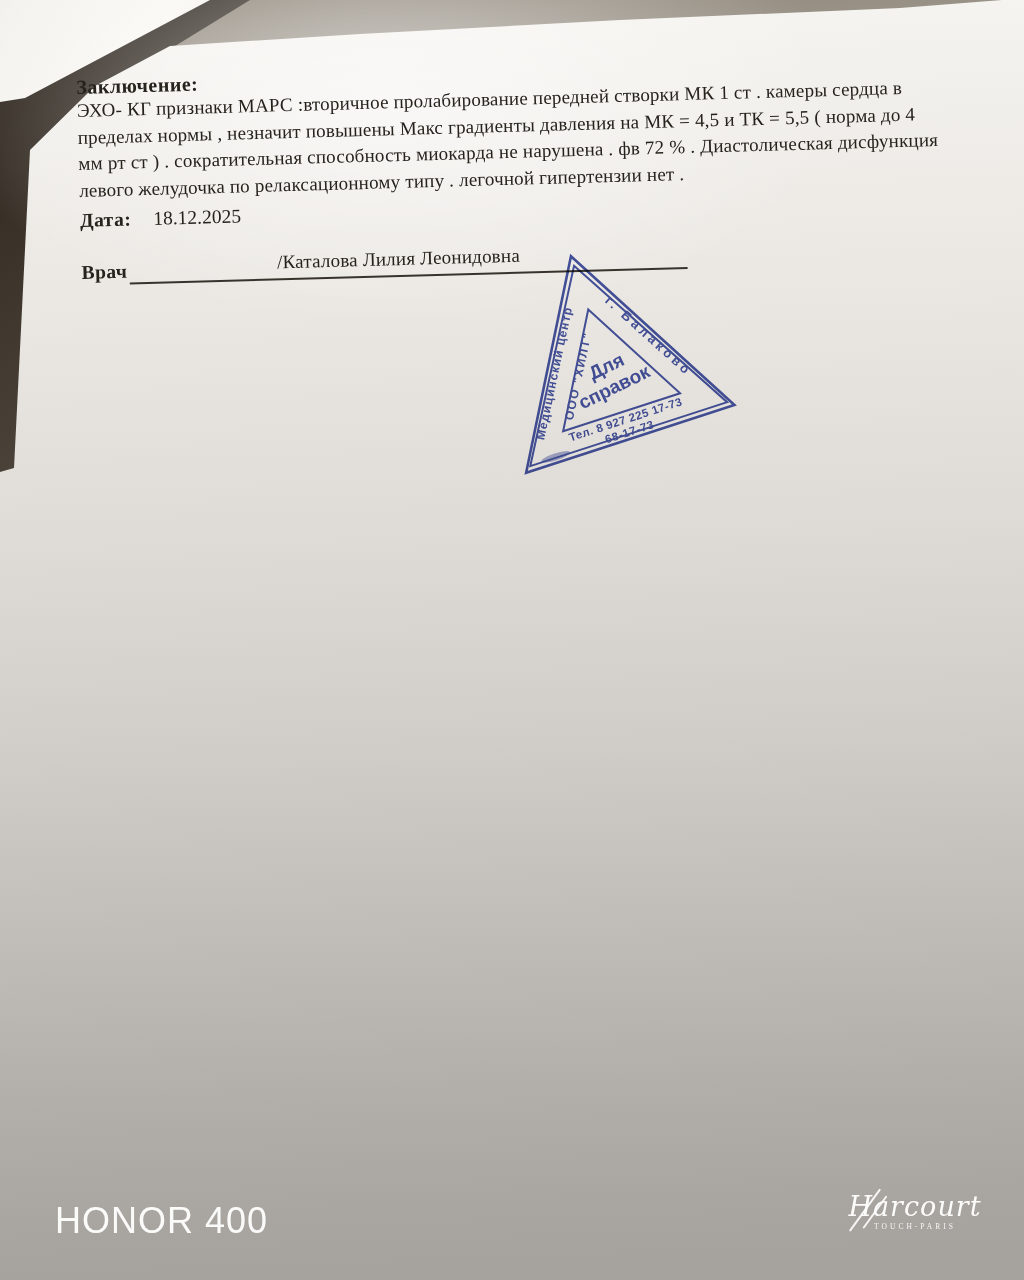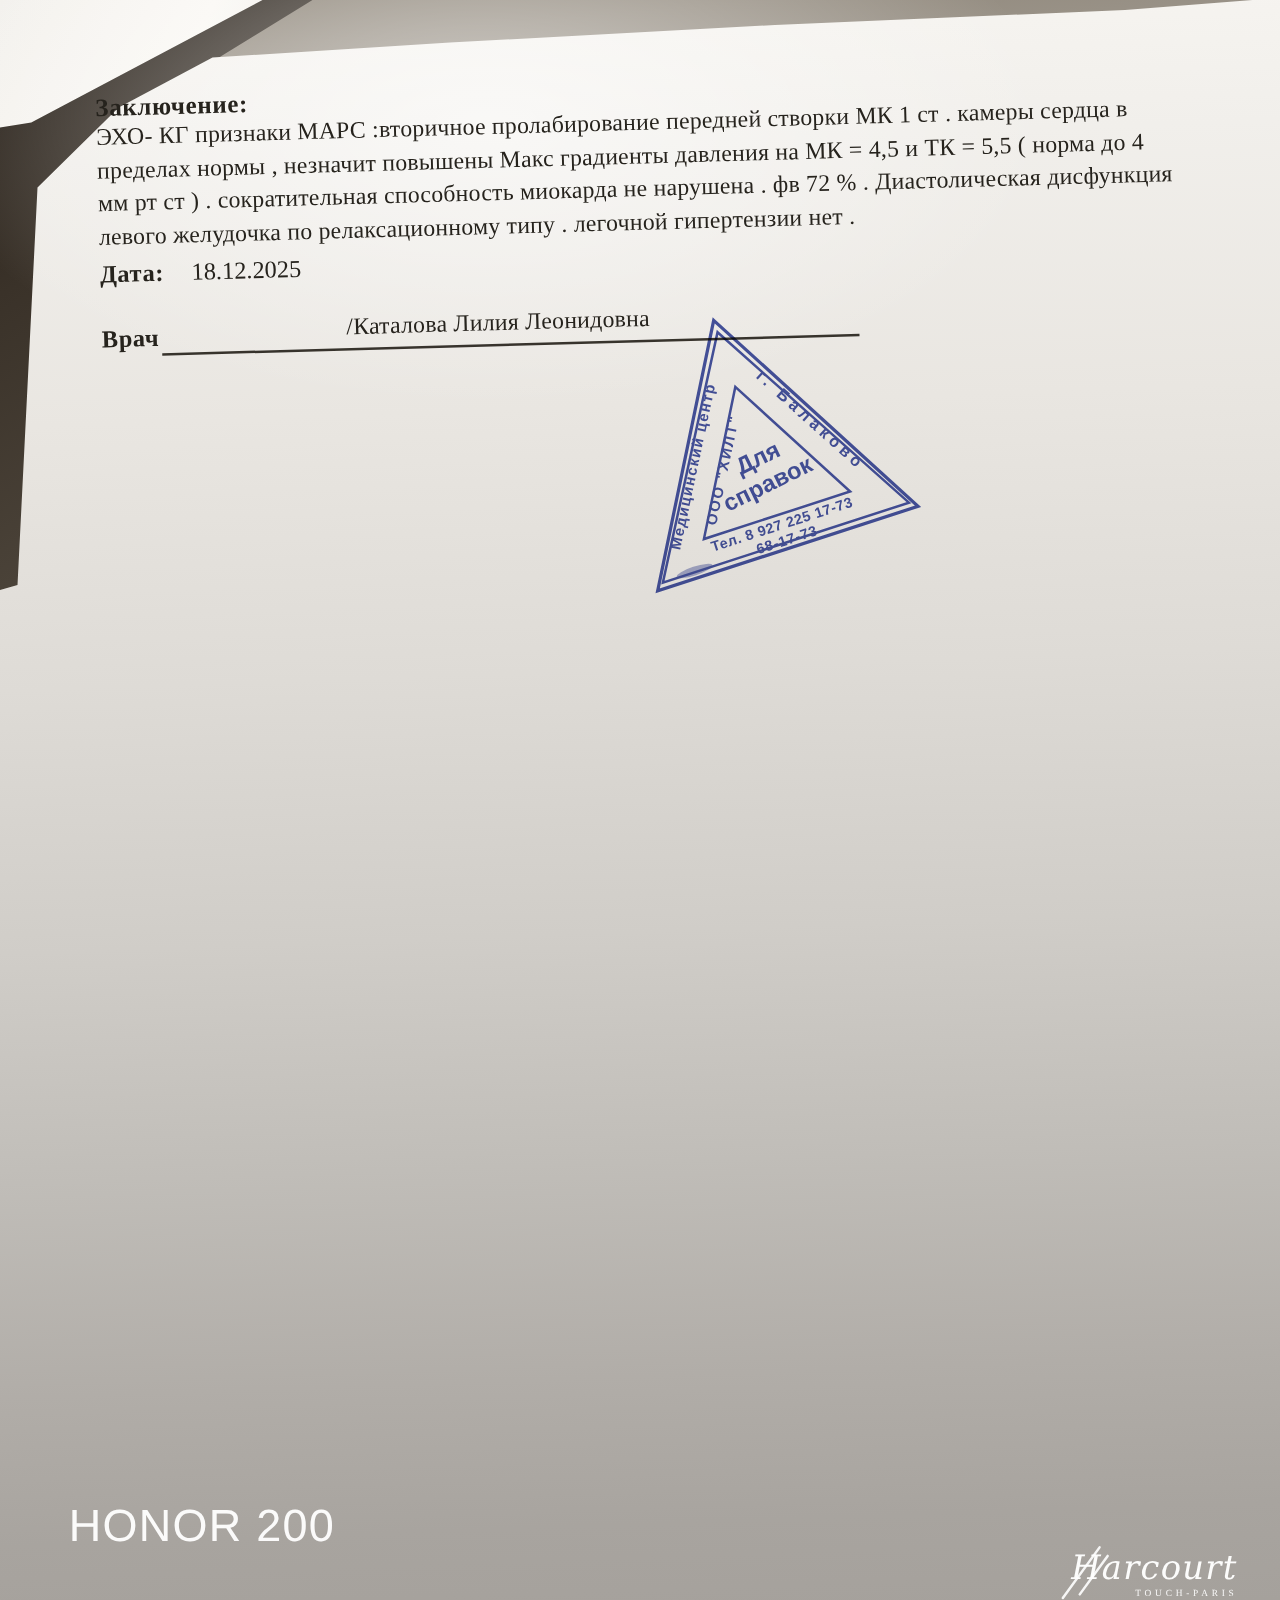--- a/index.html
+++ b/index.html
@@ -58,21 +58,21 @@
   }
   .stamp text{font-family:"Liberation Sans", sans-serif;font-weight:bold;}
 
   
   .device-mark{
     left:55px;top:1200px;color:rgba(255,255,255,.95);
     font-family:"Liberation Sans", sans-serif;font-weight:400;
     font-size:36px;letter-spacing:1px;
   }
   .brand-mark{
-    left:840px;top:1192px;width:150px;text-align:right;color:#fcfcfb;margin-top:48px;
+    left:840px;top:1192px;width:150px;text-align:center;color:#fcfcfb;
   }
   .brand-name{
     font-family:"DejaVu Serif", serif;font-style:italic;font-size:27px;
     letter-spacing:1px;line-height:30px;
   }
   .brand-sub{
     font-family:Liberation Serif, serif;font-size:7.5px;
     letter-spacing:3px;margin-top:0;color:rgba(255,255,255,.92);
   }
   .logo-stroke{
@@ -119,20 +119,20 @@
     <text transform="translate(102,138) rotate(-60)" text-anchor="middle" font-size="12" letter-spacing="1.5">ООО "ХИЛТ"</text>
     <text transform="translate(174,122) rotate(60)" text-anchor="middle" font-size="13" letter-spacing="3.5">г. Балаково</text>
     <text transform="translate(129,142) rotate(-8)" text-anchor="middle" font-size="19">Для</text>
     <text transform="translate(130,164) rotate(-8)" text-anchor="middle" font-size="19">справок</text>
     <text transform="translate(130,196)" text-anchor="middle" font-size="11.5" letter-spacing=".4">Тел. 8 927 225 17-73</text>
     <text transform="translate(130,209)" text-anchor="middle" font-size="11.5" letter-spacing=".6">68-17-73</text>
     <ellipse cx="52" cy="206" rx="15" ry="3.5" opacity="0.45"></ellipse>
   </g>
 </svg>
 
-<div class="abs device-mark">HONOR 200</div>
+<div class="abs device-mark">HONOR 400</div>
 
 <div class="abs brand-mark">
   <div class="logo-stroke stroke1"></div>
   <div class="logo-stroke stroke2"></div>
   <div class="brand-name">Harcourt</div>
   <div class="brand-sub">TOUCH-PARIS</div>
 </div>
 
 </body></html>

